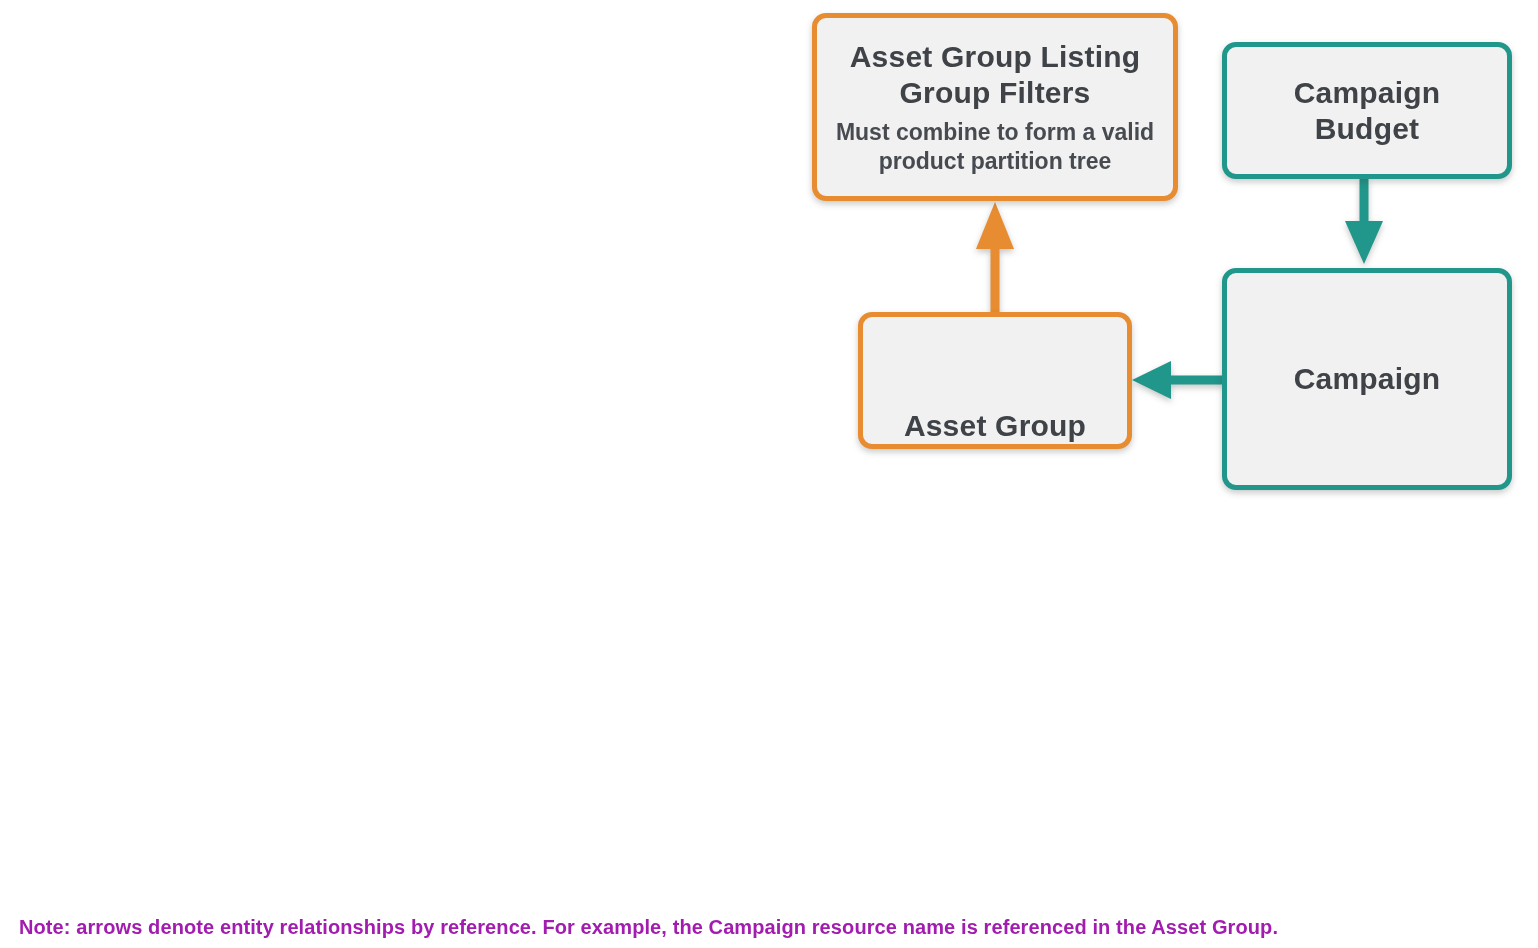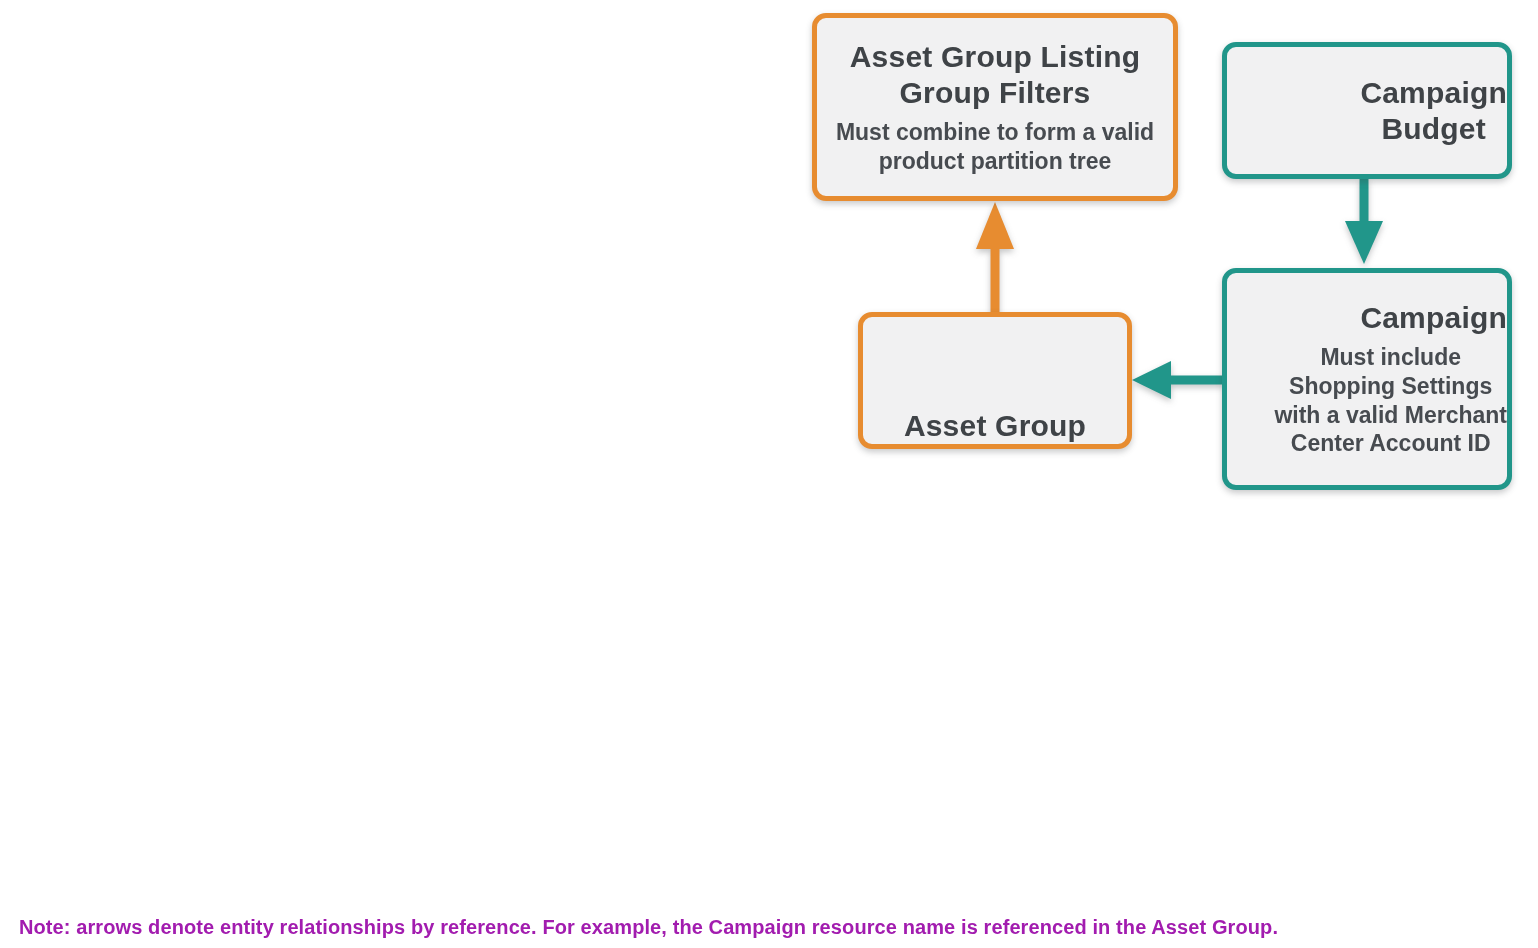--- a/index.html
+++ b/index.html
@@ -21,21 +21,21 @@
     border: 5px solid #888;
     box-shadow: 0 3px 6px rgba(60,64,67,0.28);
     display: flex;
     flex-direction: column;
     align-items: center;
     justify-content: center;
     text-align: center;
     gap: 7px;
   }
   .node--orange { border-color: #e78c30; }
-  .node--teal   { border-color: #21968a; align-items: flex-end; }
+  .node--teal   { border-color: #21968a; }
 
   .node-title {
     font-size: 30px;
     font-weight: bold;
     color: #3f4347;
     line-height: 1.2;
     white-space: pre-line;
     letter-spacing: 0.2px;
   }
   .node-subtitle {
@@ -104,21 +104,17 @@
     <div class="node-title">Campaign
 Budget</div>
   </div>
 
   <div class="node node--orange" id="node-asset-group">
     <div class="node-title">Asset Group</div>
   </div>
 
   <div class="node node--teal" id="node-campaign">
     <div class="node-title">Campaign</div>
-    <div class="node-subtitle">Must include
-Shopping Settings
-with a valid Merchant
-Center Account ID</div>
   </div>
 
   <div class="note">Note: arrows denote entity relationships by reference. For example, the Campaign resource name is referenced in the Asset Group.</div>
 
 </div>
 
 </body></html>

